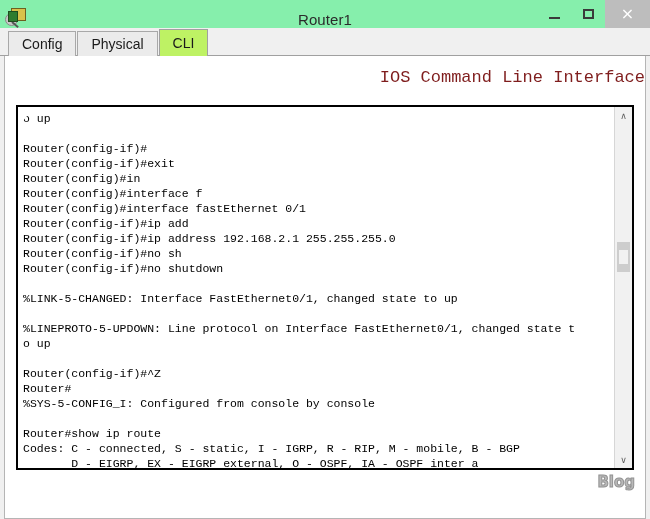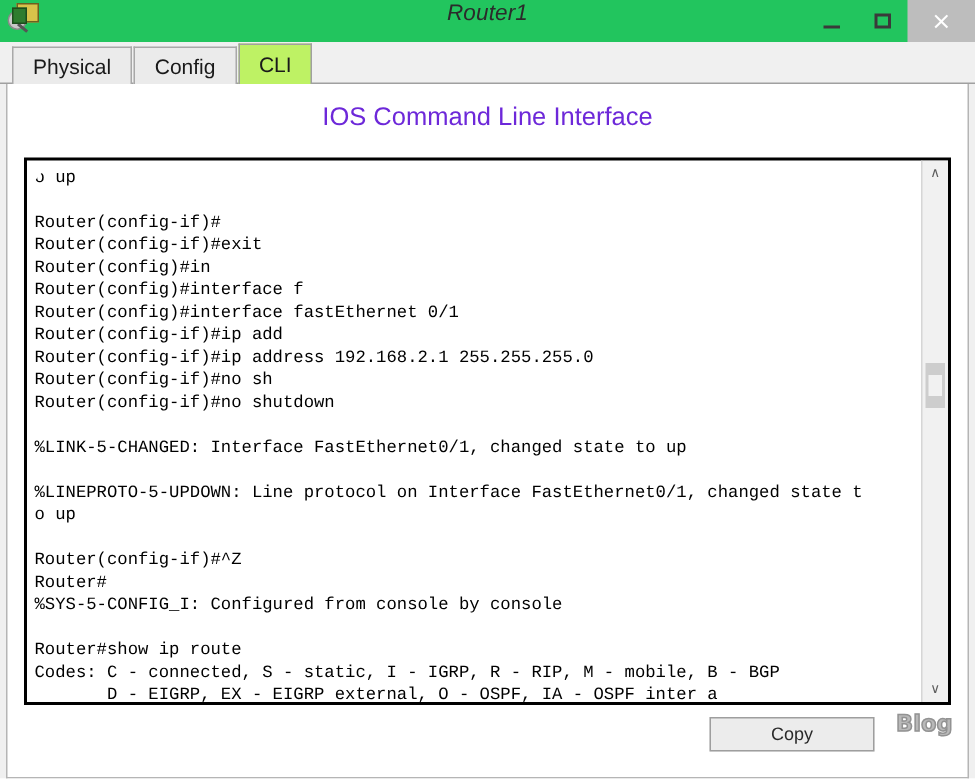--- a/index.html
+++ b/index.html
@@ -19,24 +19,23 @@
     width: 650px;
     height: 519px;
     background: #f0f0f0;
     box-sizing: border-box;
   }
 
   
   #title-bar {
     position: relative;
     height: 28px;
-    background: #22c55e;
-    display: flex;
-    align-items: flex-start;
-    font-style: italic;
+    background: #86efac;
+    display: flex;
+    align-items: flex-end;
   }
   #app-icon {
     width: 26px;
     height: 22px;
     margin-left: 4px;
     position: relative;
     flex: 0 0 auto;
   }
   #app-icon .mag-circle {
     position: absolute;
@@ -150,25 +149,25 @@
     position: relative;
     height: 463px;
     background: #ffffff;
     border: 1px solid #b5b5b5;
     border-top: none;
     box-sizing: border-box;
     margin: 0 4px 0 4px;
   }
 
   #panel-heading {
-    text-align: center;
+    text-align: right;
     font-size: 17px;
-    color: #6d28d9;
+    color: #7f1d1d;
     padding-top: 12px;
-    font-family: Liberation Sans, sans-serif;
+    font-family: Liberation Mono, monospace;
   }
 
   
   #terminal-wrap {
     position: absolute;
     left: 11px;
     top: 49px;
     right: 11px;
     height: 365px;
     border: 2px solid #000000;
@@ -314,41 +313,38 @@
       <div class="win-btn" id="btn-maximize">
         <div class="glyph"></div>
       </div>
       <div class="win-btn" id="btn-close">
         <div class="glyph">×</div>
       </div>
     </div>
   </div>
 
   <div id="tab-bar">
+    <div class="tab">Config</div>
     <div class="tab">Physical</div>
-    <div class="tab">Config</div>
     <div class="tab active">CLI</div>
   </div>
 
   <div id="content-panel">
 
     <div id="panel-heading">IOS Command Line Interface</div>
 
     <div id="terminal-wrap">
       <div id="terminal-output"><div class="term-line">o up</div><div class="term-line">&nbsp;</div><div class="term-line">Router(config-if)#</div><div class="term-line">Router(config-if)#exit</div><div class="term-line">Router(config)#in</div><div class="term-line">Router(config)#interface f</div><div class="term-line">Router(config)#interface fastEthernet 0/1</div><div class="term-line">Router(config-if)#ip add</div><div class="term-line">Router(config-if)#ip address 192.168.2.1 255.255.255.0</div><div class="term-line">Router(config-if)#no sh</div><div class="term-line">Router(config-if)#no shutdown</div><div class="term-line">&nbsp;</div><div class="term-line">%LINK-5-CHANGED: Interface FastEthernet0/1, changed state to up</div><div class="term-line">&nbsp;</div><div class="term-line">%LINEPROTO-5-UPDOWN: Line protocol on Interface FastEthernet0/1, changed state t</div><div class="term-line">o up</div><div class="term-line">&nbsp;</div><div class="term-line">Router(config-if)#^Z</div><div class="term-line">Router#</div><div class="term-line">%SYS-5-CONFIG_I: Configured from console by console</div><div class="term-line">&nbsp;</div><div class="term-line">Router#show ip route</div><div class="term-line">Codes: C - connected, S - static, I - IGRP, R - RIP, M - mobile, B - BGP</div><div class="term-line">       D - EIGRP, EX - EIGRP external, O - OSPF, IA - OSPF inter a</div></div>
       <div id="terminal-scrollbar">
         <div class="sb-arrow" id="sb-arrow-up">∧</div>
         <div id="sb-thumb"></div>
         <div class="sb-arrow" id="sb-arrow-down">∨</div>
       </div>
     </div>
 
-    <div id="bottom-bar">
-      <div id="copy-paste-button">Copy</div>
-    </div>
 
     <div id="watermark">
       <div id="wm-sub">
         <div id="wm-blog">Blog</div>
       </div>
     </div>
 
   </div>
 </div>
 

